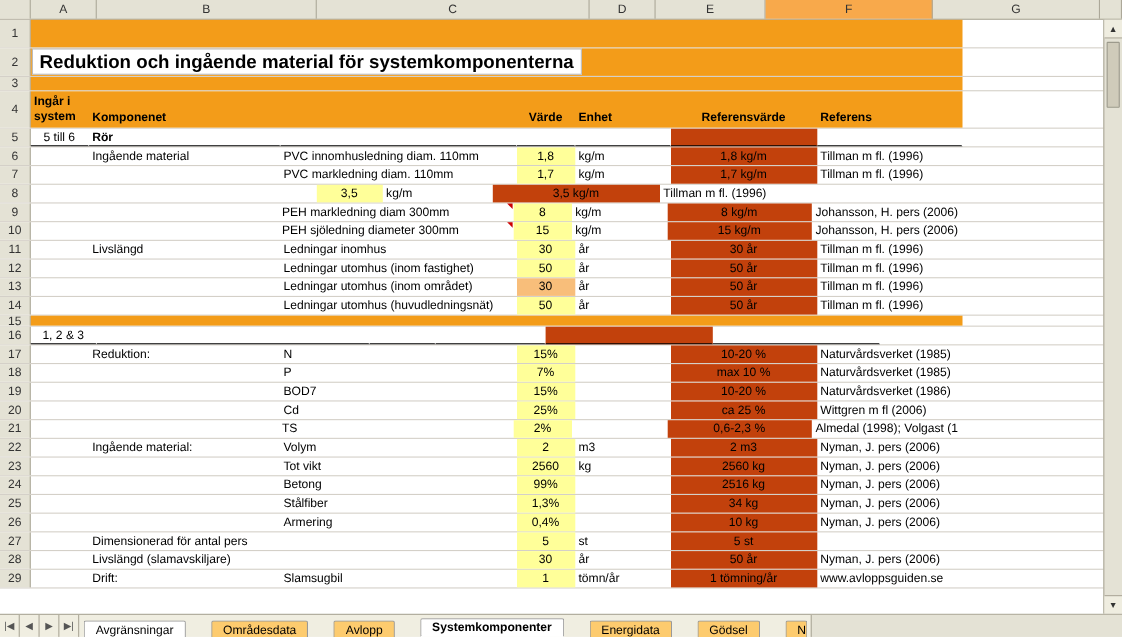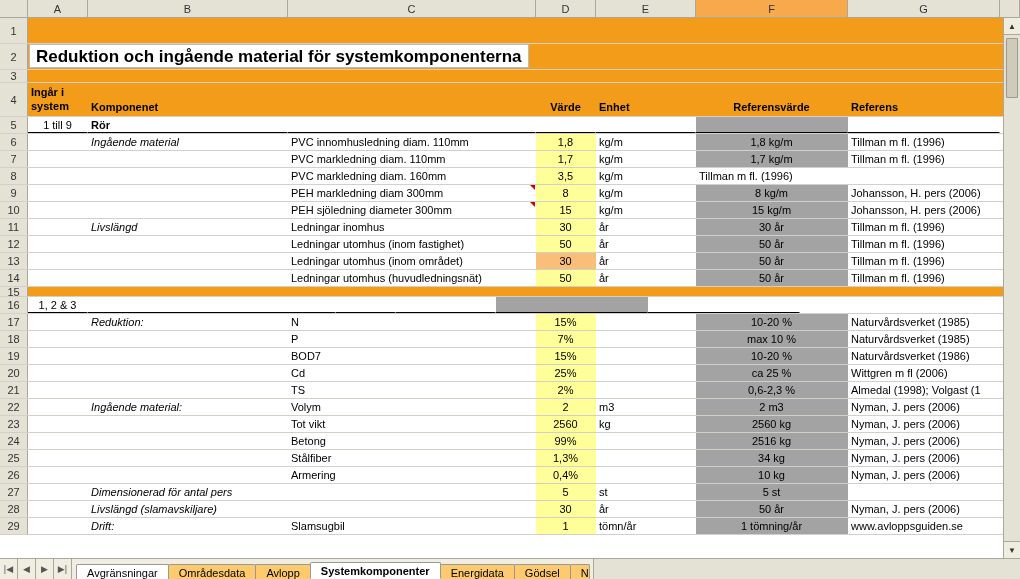--- a/index.html
+++ b/index.html
@@ -11,39 +11,39 @@
 .ch { border-right:1px solid #aca899; text-align:center; line-height:18px; color:#333; font-size:11px;}
 .ch.sel { background:#F8A94B; }
 .wA{width:60px}.wB{width:200px}.wC{width:248px}.wD{width:60px}.wE{width:100px}.wF{width:152px}.wG{width:152px}.wX{width:20px;}
 
 .grid { position:relative; }
 .row { display:flex; height:17px; border-bottom:1px solid #d4d0c8; }
 .row.tall{height:34px;}
 .row.banner .cells{background:#F39C19;}
 .rh { width:28px; text-align:center; line-height:17px; border-right:1px solid #aca899; background:#E4E2D5; color:#333;}
 .row.tall .rh{line-height:34px;}
-.cells { display:flex; flex:0 0 auto; width:992px; position:relative;}
+.cells { display:flex; flex:0 0 auto; width:847px; position:relative;}
 .c { border-right:1px solid transparent; padding:0 3px; line-height:17px; white-space:nowrap; overflow:visible; }
 .row.tall .c{line-height:17px;}
-.italic{font-style:italic;}
+.italic{}
 .bold{font-weight:bold;}
 .right{text-align:center;}
 .yel{background:#FFFF99;}
-.yelSel{background:#a3a3a3;}
+.yelSel{background:#c2410c;}
 .orange2{background:#F8BE7A;}
 .thinUnder{border-bottom:1px solid #000;}
 .tri{position:absolute;width:0;height:0;border-style:solid;border-width:0 5px 5px 0;border-color:transparent #c00 transparent transparent;}
 
 .titleBox{position:absolute;left:1px;top:0;height:24px;background:#fff;border:1px solid #bbb;padding:3px 6px;font-size:17px;font-weight:bold;line-height:18px;}
 
 
 .tabbar{position:absolute;left:0;right:0;bottom:0;height:21px;background:#F0EEE1;border-top:1px solid #aca899;display:flex;align-items:stretch;}
 .navbtns{display:flex;}
 .navbtn{width:18px;border-right:1px solid #aca899;display:flex;align-items:center;justify-content:center;color:#555;font-size:9px;}
-.tabs{display:flex;align-items:flex-end;padding-left:4px;}
+.tabs{display:flex;align-items:flex-end;padding-left:4px;gap:24px;}
 .tab{padding:2px 10px 1px 10px;border:1px solid #999;border-bottom:none;margin-right:-1px;background:#FDCB6E;font-size:11px;position:relative;top:1px;border-radius:2px 2px 0 0;}
 .tab.white{background:#fff;}
 .tab.active{background:#fff;font-weight:bold;z-index:2;top:0;border-bottom:1px solid #fff;}
 .tab:before{content:"";}
 .tabtail{flex:1;border-left:1px solid #aca899;margin-left:4px;background:#E4E2D5;}
 
 .vscroll{position:absolute;right:0;top:18px;bottom:21px;width:17px;background:#E4E2D5;border-left:1px solid #aca899;}
 .vscroll .btn{height:17px;border-bottom:1px solid #aca899;display:flex;align-items:center;justify-content:center;font-size:8px;color:#333;background:#efede0;}
 .vscroll .btn.bot{position:absolute;bottom:0;left:0;right:0;border-top:1px solid #aca899;border-bottom:none;}
 .vscroll .thumb{position:absolute;left:2px;right:2px;top:20px;height:60px;background:#cfcbba;border:1px solid #9c9a8c;border-radius:1px;}
@@ -92,21 +92,21 @@
     <div class="c wE bold" style="line-height:48px">Enhet</div>
     <div class="c wF bold right" style="line-height:48px">Referensvärde</div>
     <div class="c wG bold" style="line-height:48px">Referens</div>
   </div>
 </div>
 
 <div id="data-rows">
       <div class="row">
         <div class="rh">5</div>
         <div class="cells">
-          <div class="c wA thinUnder right">1 till 9</div>
+          <div class="c wA thinUnder right">5 till 6</div>
           <div class="c wB thinUnder bold">Rör</div>
           <div class="c wC thinUnder"></div>
           <div class="c wD thinUnder right "></div>
           <div class="c wE thinUnder"></div>
           <div class="c wF thinUnder right yelSel"></div>
           <div class="c wG thinUnder"></div>
         </div>
       </div>
       <div class="row">
         <div class="rh">6</div>
@@ -130,23 +130,23 @@
           <div class="c wE">kg/m</div>
           <div class="c wF right yelSel">1,7 kg/m</div>
           <div class="c wG">Tillman m fl. (1996)</div>
         </div>
       </div>
       <div class="row">
         <div class="rh">8</div>
         <div class="cells">
           <div class="c wA"></div>
           <div class="c wB"></div>
-          <div class="c wC">PVC markledning diam. 160mm</div>
           <div class="c wD right yel">3,5</div>
           <div class="c wE">kg/m</div>
+          <div class="c wF right yelSel">3,5 kg/m</div>
           <div class="c wG">Tillman m fl. (1996)</div>
         </div>
       </div>
       <div class="row">
         <div class="rh">9</div>
         <div class="cells">
           <div class="c wA"></div>
           <div class="c wB"></div>
           <div class="c wC" style="position: relative;">PEH markledning diam 300mm<span class="tri" style="right: 0px; top: 0px;"></span></div>
           <div class="c wD right yel">8</div>

